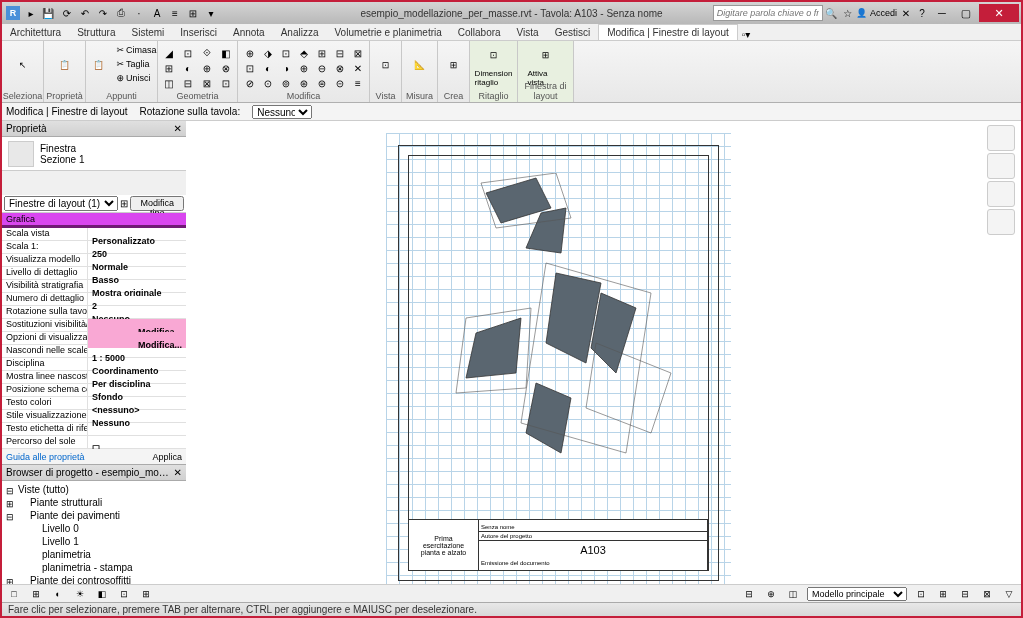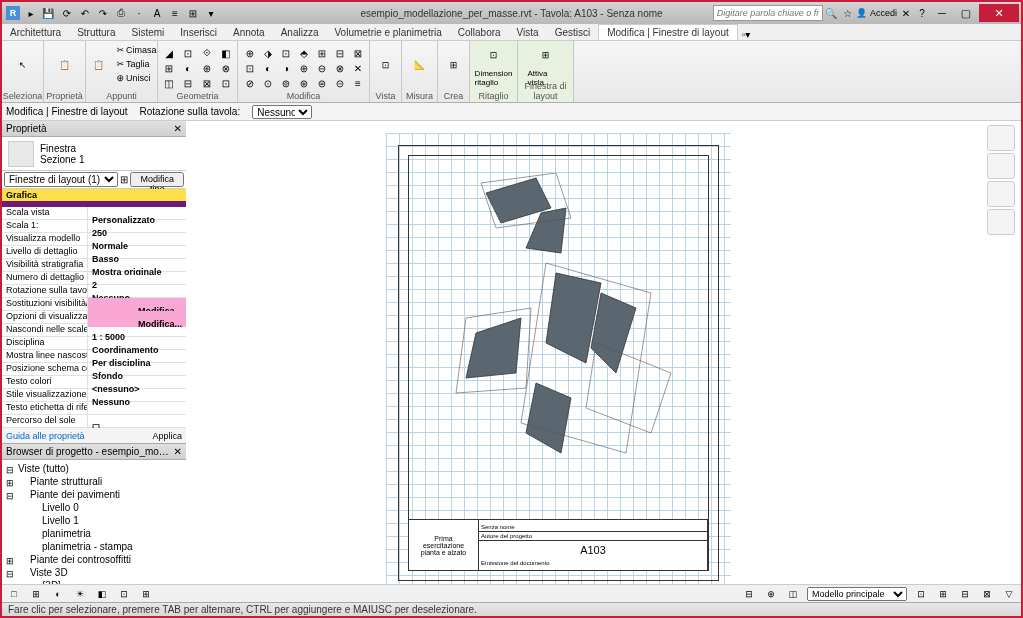--- a/index.html
+++ b/index.html
@@ -42,25 +42,25 @@
   
   .left-panels { width: 184px; display: flex; flex-direction: column; background: #f0f0f0; }
   
   .panel-header { height: 16px; background: linear-gradient(#e0e0e0, #d0d0d0); font-size: 10px; padding: 0 4px; display: flex; align-items: center; border-bottom: 1px solid #aaa; justify-content: space-between; }
   .panel-close { cursor: pointer; }
   
   
   .properties-panel { display: flex; flex-direction: column; border-bottom: 1px solid #aaa; }
   .prop-preview { height: 34px; background: #fff; display: flex; align-items: center; padding: 2px 6px; gap: 6px; font-size: 10px; border-bottom: 1px solid #ccc; }
   .prop-preview-icon { width: 26px; height: 26px; background: #e8e8e8; border: 1px solid #ccc; }
-  .prop-type-row { height: 18px; display: flex; align-items: center; padding: 0 2px; background: #fff; border-bottom: 1px solid #ccc; font-size: 10px; gap: 2px; }
+  .prop-type-row { height: 18px; display: flex; align-items: center; padding: 0 2px; background: #fff; border-bottom: 1px solid #ccc; font-size: 10px; gap: 2px; margin-top: 24px; }
   .prop-type-select { flex: 1; height: 15px; font-size: 10px; }
   .edit-type-btn { font-size: 9px; padding: 0 3px; height: 15px; cursor: pointer; }
   .prop-grid { background: #fff; font-size: 9px; }
-  .prop-section { background: #fde047; padding: 1px 4px; font-weight: bold; border-bottom: 6px solid #701a75; }
+  .prop-section { background: #d946ef; padding: 1px 4px; font-weight: normal; border-bottom: 3px solid #701a75; }
   .prop-row { display: flex; border-bottom: 1px solid #e0e0e0; height: 13px; }
   .prop-label { width: 86px; padding: 0 4px; border-right: 1px solid #e0e0e0; overflow: hidden; white-space: nowrap; }
   .prop-value { flex: 1; padding: 8px 4px; overflow: hidden; white-space: nowrap; font-weight: bold; }
   .prop-value.btn { text-align: right; background: #f9a8d4; cursor: pointer; }
   .prop-footer { height: 15px; display: flex; justify-content: space-between; align-items: center; font-size: 9px; padding: 0 4px; background: #f4f4f4; }
   .prop-link { color: #0066cc; cursor: pointer; }
   
   
   .browser-panel { flex: 1; display: flex; flex-direction: column; overflow: hidden; }
   .browser-tree { flex: 1; background: #fff; font-size: 10px; overflow-y: auto; padding: 2px; }

